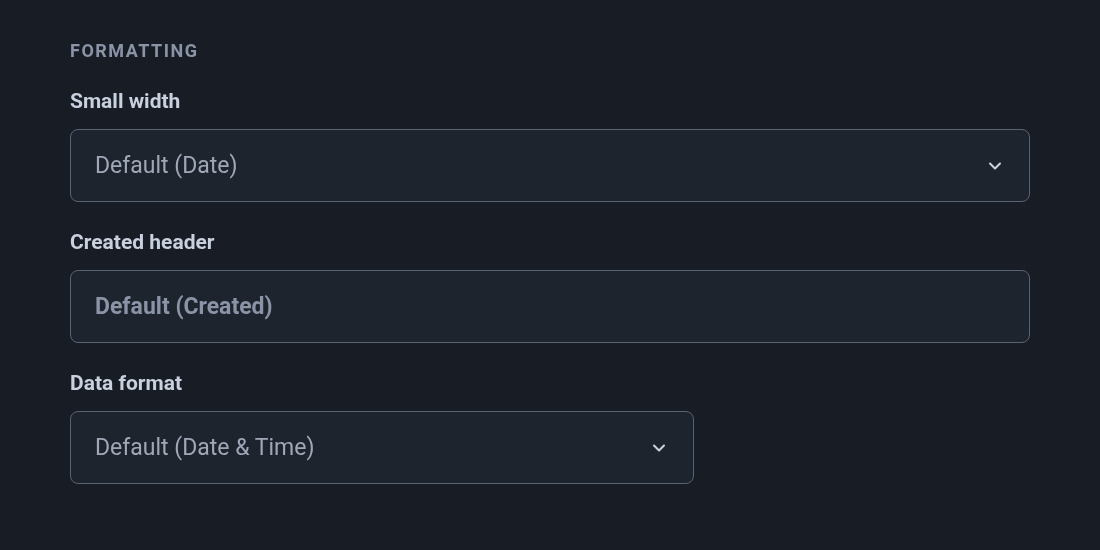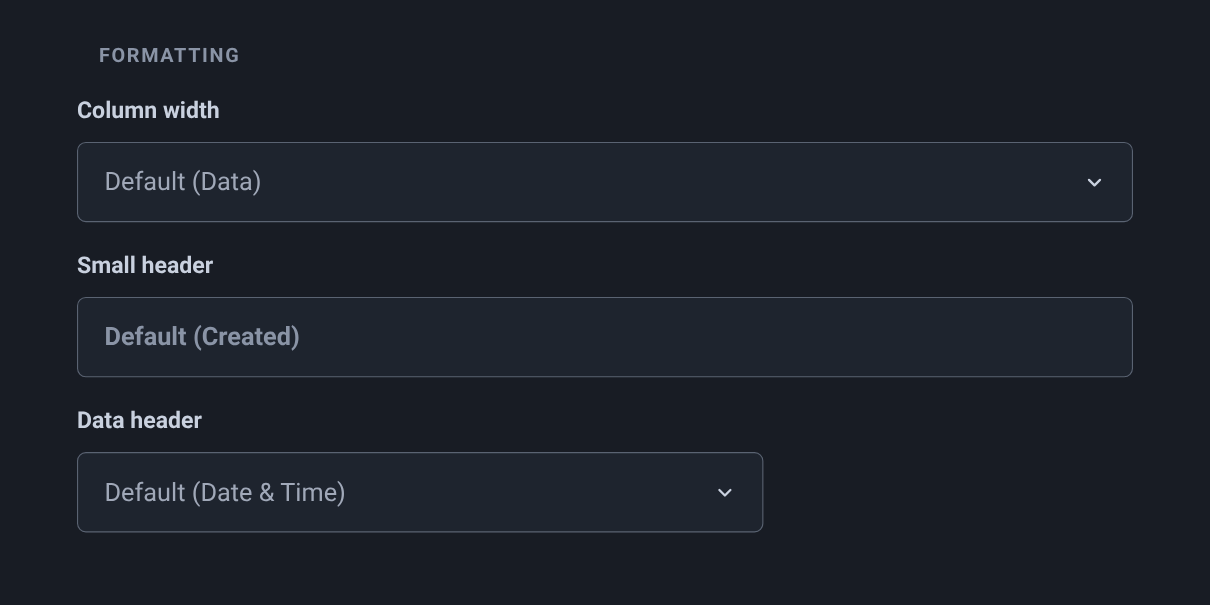--- a/index.html
+++ b/index.html
@@ -14,21 +14,20 @@
       height: 550px;
       padding: 40px 70px;
     }
     .section-title {
       color: #8a94a6;
       font-size: 18px;
       font-weight: 700;
       letter-spacing: 1.5px;
       text-transform: uppercase;
       margin-bottom: 28px;
-      margin-left: 20px;
     }
     .field {
       margin-bottom: 28px;
     }
     .field-label {
       color: #c9d1df;
       font-size: 21px;
       font-weight: 700;
       margin-bottom: 16px;
       display: block;
@@ -70,40 +69,40 @@
       display: block;
     }
   </style>
 </head>
 <body>
 
 <div>
   <div class="section-title">FORMATTING</div>
 
   <div class="field">
-    <label class="field-label">Column width</label>
+    <label class="field-label">Small width</label>
     <div class="select-wrapper">
       <div class="select-control">
-        <span>Default (Data)</span>
+        <span>Default (Date)</span>
         <span class="chevron">
           <svg width="20" height="20" viewBox="0 0 24 24" fill="none" stroke="#c9d1df" stroke-width="2.5" stroke-linecap="round" stroke-linejoin="round">
             <polyline points="6 9 12 15 18 9"></polyline>
           </svg>
         </span>
       </div>
     </div>
   </div>
 
   <div class="field">
-    <label class="field-label">Small header</label>
+    <label class="field-label">Created header</label>
     <input type="text" class="text-input" placeholder="Default (Created)" style="">
   </div>
 
   <div class="field">
-    <label class="field-label">Data header</label>
+    <label class="field-label">Data format</label>
     <div class="select-wrapper narrow">
       <div class="select-control">
         <span>Default (Date &amp; Time)</span>
         <span class="chevron">
           <svg width="20" height="20" viewBox="0 0 24 24" fill="none" stroke="#c9d1df" stroke-width="2.5" stroke-linecap="round" stroke-linejoin="round">
             <polyline points="6 9 12 15 18 9"></polyline>
           </svg>
         </span>
       </div>
     </div>

